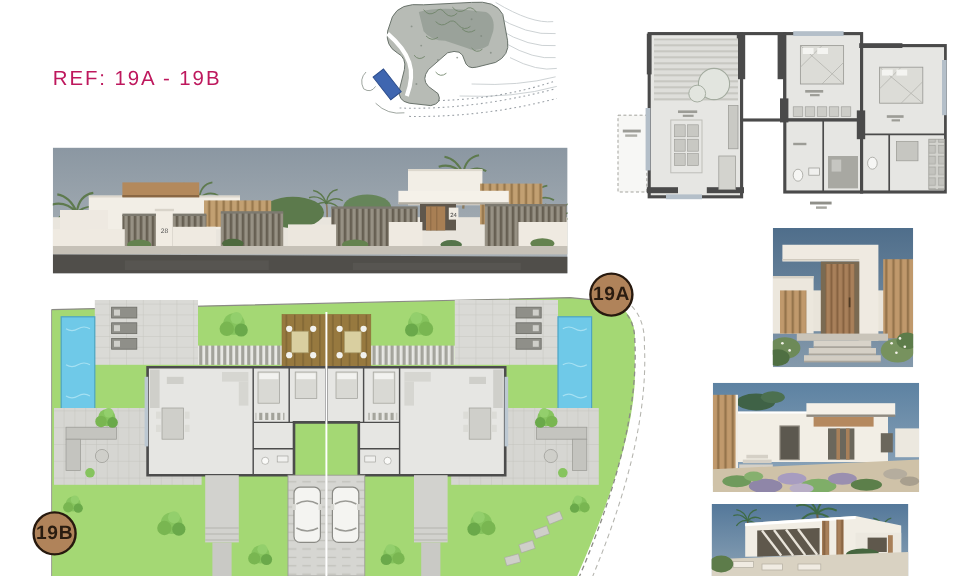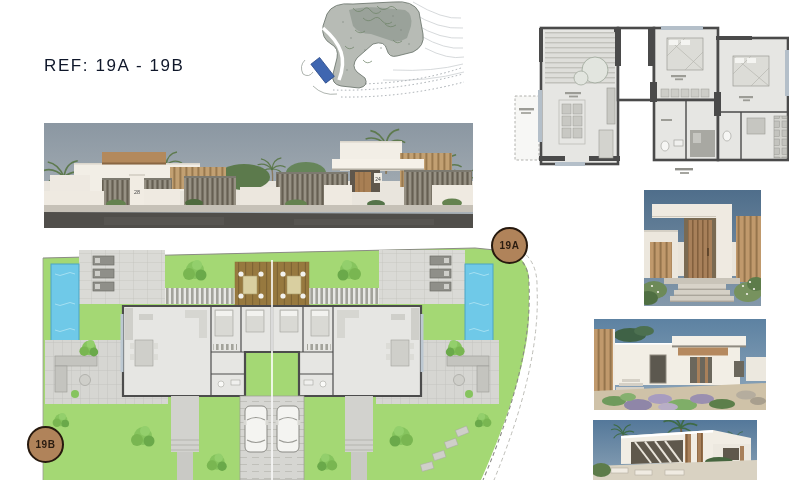--- a/index.html
+++ b/index.html
@@ -4,27 +4,27 @@
 <style>
   html,body{margin:0;padding:0;}
   body{
     width:800px;height:480px;position:relative;overflow:hidden;
     background:#ffffff;font-family:"Liberation Sans",sans-serif;
   }
   .panel{position:absolute;}
   .panel svg{display:block;}
   #ref-title{
     left:44px;top:56px;font-size:17px;font-weight:500;letter-spacing:1.6px;
-    color:#0f172a;
+    color:#be185d;
   }
   .badge{
     position:absolute;width:37px;height:37px;border-radius:50%;
     background:#b0835a;border:2px solid #27190e;box-sizing:border-box;
     display:flex;align-items:center;justify-content:center;
-    font-size:10px;font-weight:700;color:#2a1c10;letter-spacing:.5px;
+    font-size:16px;font-weight:700;color:#2a1c10;letter-spacing:.5px;
     z-index:5;
   }
   #badge-a{left:491px;top:227px;}
   #badge-b{left:27px;top:426px;align-items:center;}
 </style>
 </head>
 <body>
 
 <div class="panel" id="ref-title">REF: 19A - 19B</div>
 

